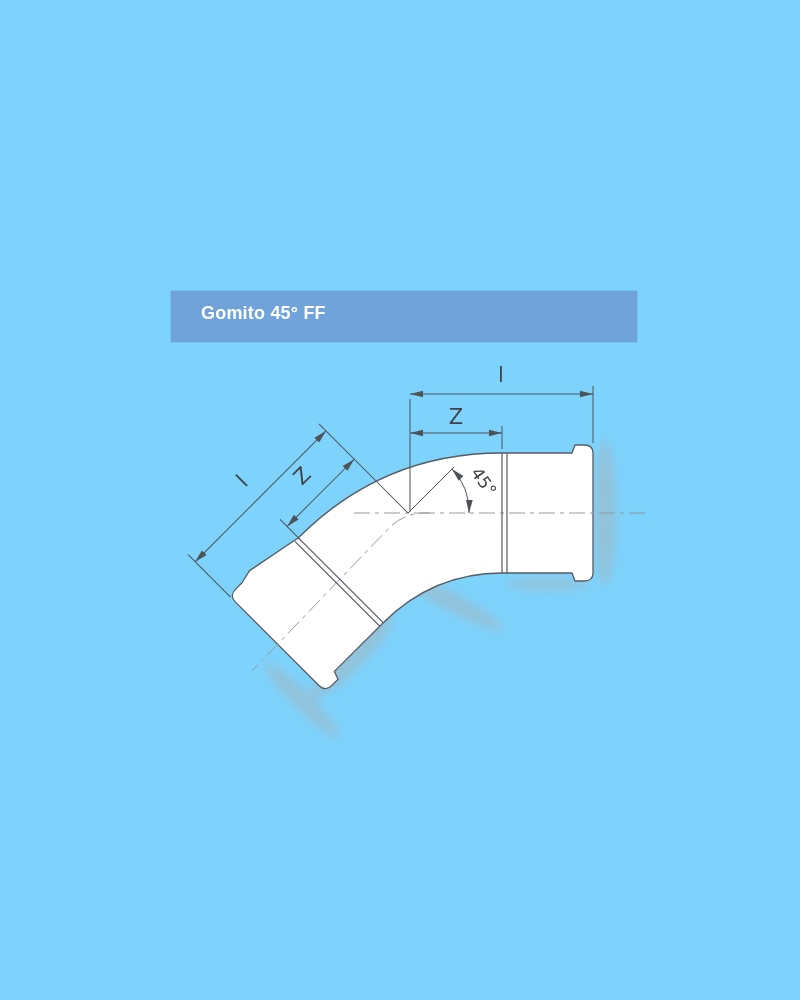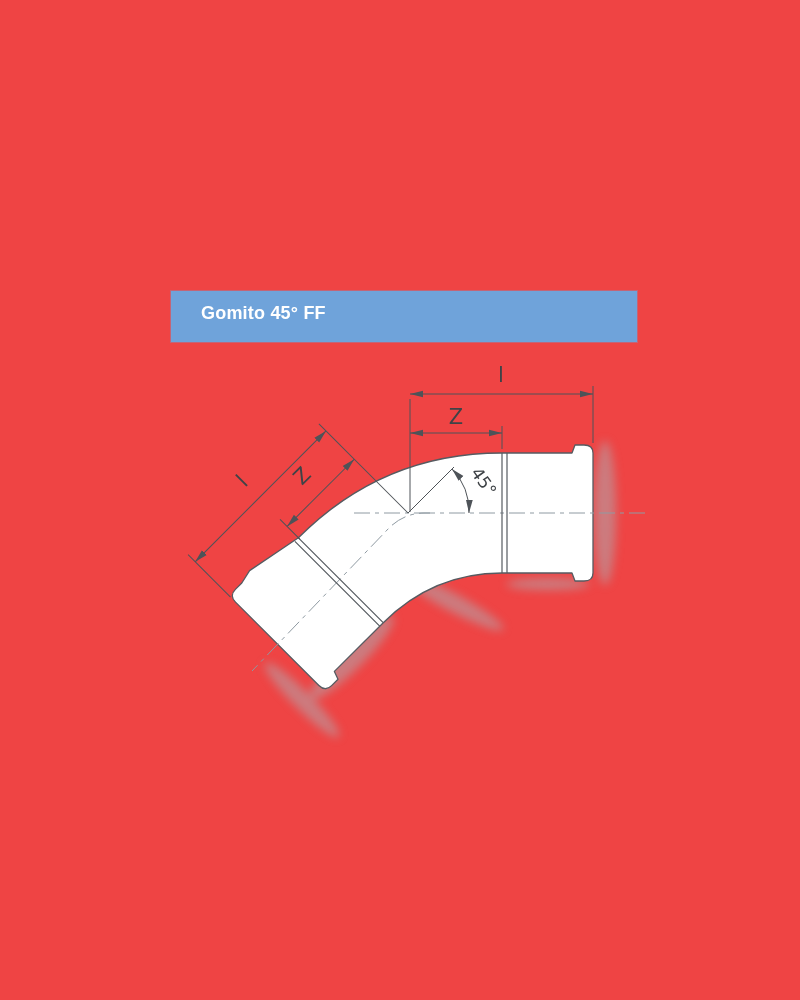--- a/index.html
+++ b/index.html
@@ -3,21 +3,21 @@
 <meta charset="utf-8">
 <style>
   html,body{margin:0;padding:0;}
   body{
     width:800px;height:1000px;
     background:#ffffff;
     font-family:"Liberation Sans", sans-serif;
     position:relative;
     overflow:hidden;
   }
-  .page{position:absolute;inset:0;background:#ef4444;}
+  .page{position:absolute;inset:0;background:#7dd3fc;}
   .header-bar{
     position:absolute;
     left:171px;top:291px;width:466px;height:51px;
     background:#6fa3da;
     display:flex;align-items:center;
     box-shadow:0 0 0 1px rgba(111,163,218,0.35);
   }
   .header-bar .title{
     color:#ffffff;
     font-weight:bold;

